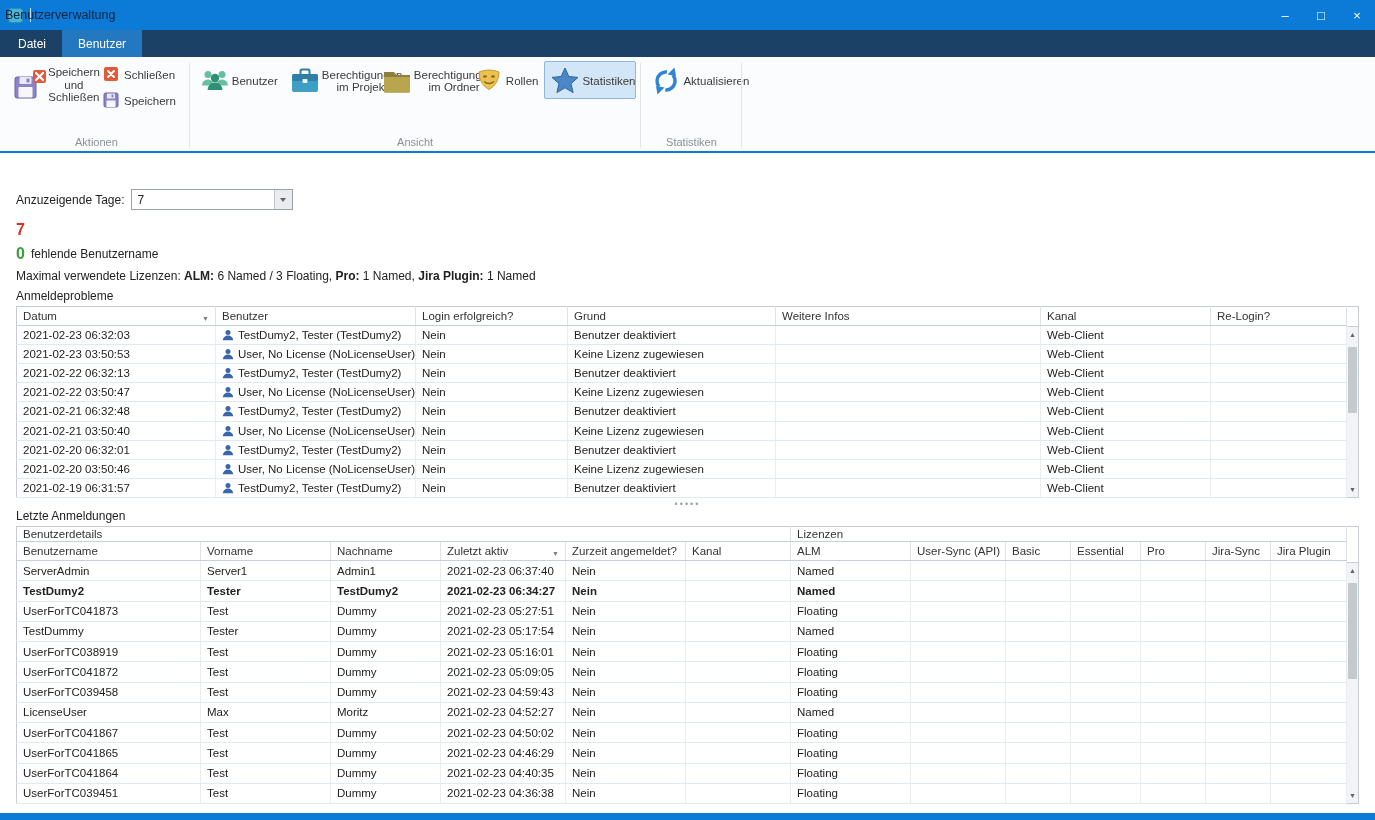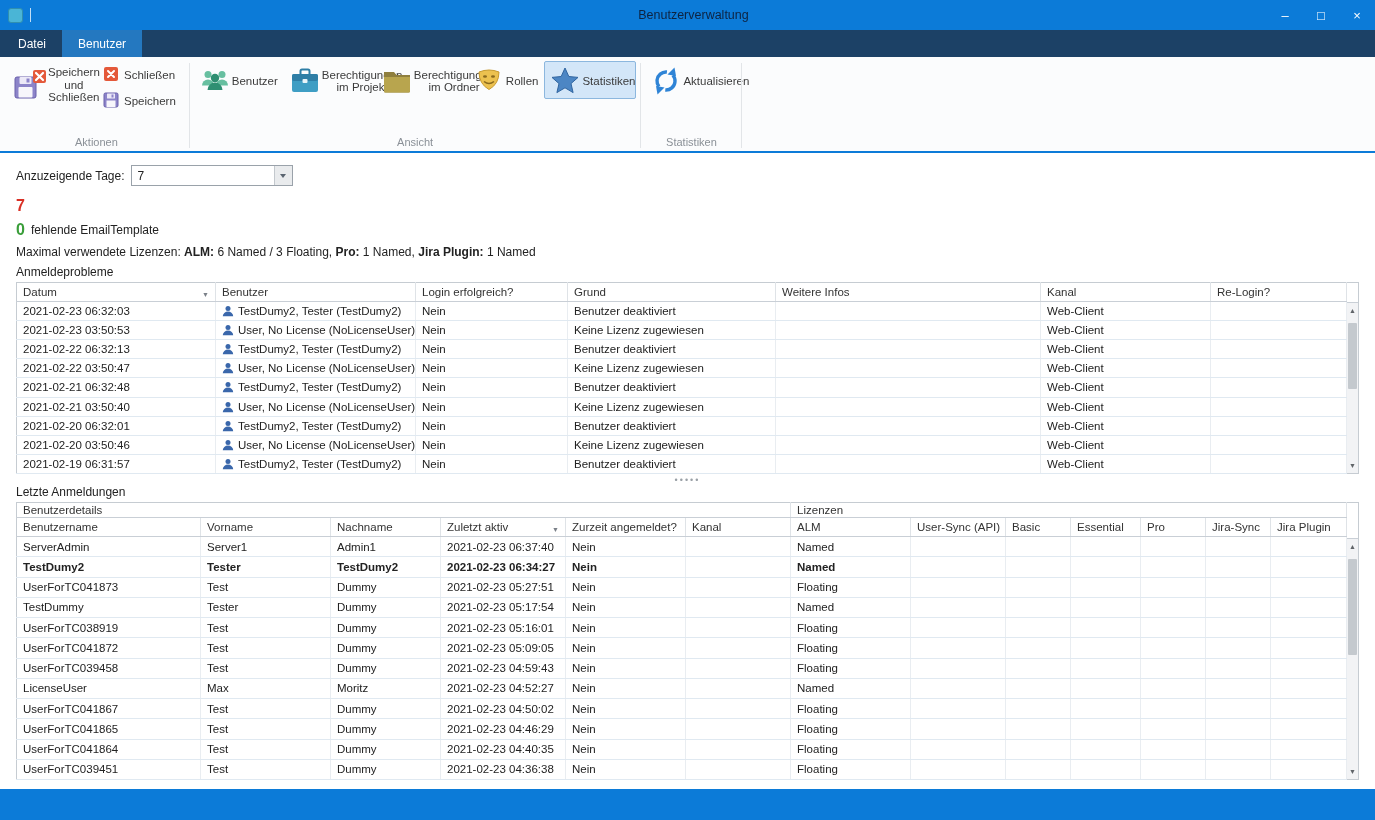--- a/index.html
+++ b/index.html
@@ -3,21 +3,21 @@
 <meta charset="utf-8">
 <style>
   * { box-sizing: border-box; margin: 0; padding: 0; }
   html,body { width:1375px; height:820px; overflow:hidden; }
   body { font-family:"Liberation Sans", sans-serif; background:#fff; color:#222; cursor:default; }
 
   
   .titlebar { height:30px; background:#0c7bd8; display:flex; align-items:center; padding-left:8px; position:relative; }
   .app-icon { width:15px; height:15px; border-radius:3px; background:#4ab5d6; border:1px solid #2f8fb0; }
   .tb-sep { width:1px; height:14px; background:rgba(255,255,255,.75); margin-left:7px; }
-  .tb-title { position:absolute; left:12px; right:0; text-align:center; font-size:12.5px; color:#0e2340; }
+  .tb-title { position:absolute; left:5px; right:0; text-align:left; font-size:12.5px; color:#0e2340; }
   .win-controls { margin-left:auto; display:flex; z-index:2; }
   .win-btn { width:36px; height:30px; display:flex; align-items:center; justify-content:center; color:#fff; font-size:13px; }
 
   
   .tabstrip { height:27px; background:#1c4166; display:flex; align-items:stretch; padding-left:2px; }
   .tab { padding:0 16px; display:flex; align-items:center; color:#fff; font-size:12px; }
   .tab.active { background:#2478c0; }
 
   
   .ribbon { height:96px; background:#fbfcfd; border-bottom:2px solid #0c7bd8; display:flex; padding:2px 2px 0 4px; }
@@ -26,21 +26,21 @@
   .rgroup-label { height:16px; font-size:11px; color:#8a9097; text-align:center; padding-top:1px; }
   .rsep { width:1px; background:#e2e5e8; margin:4px 0 3px 0; }
   .rbtn-lg { display:flex; flex-direction:row; align-items:center; gap:2px; padding:4px 5px 2px 5px; min-width:52px; max-width:92px; border:1px solid transparent; border-radius:2px; }
   .rbtn-lg .rlbl { font-size:11.5px; line-height:12.5px; color:#3b3b3b; text-align:center; white-space:normal; }
   .rbtn-lg.active { background:#d3e6f8; border-color:#8cb7de; }
   .rcol { display:flex; flex-direction:column; gap:6px; padding:4px 6px; }
   .rbtn-sm { display:flex; align-items:center; gap:5px; font-size:11.5px; color:#3b3b3b; padding:1px 3px; border-radius:2px; }
   .ric { height:30px; display:flex; align-items:center; }
 
   
-  .content { height:636px; padding:12px 16px 0 16px; background:#fff; }
+  .content { height:636px; padding:12px 16px 0 16px; background:#fff;margin-top:24px; }
   .filter-row { display:flex; align-items:center; height:21px; margin-bottom:8px; }
   .flabel { font-size:12px; margin-right:6px; }
   .combo { width:162px; height:21px; border:1px solid #9aa2aa; background:#fff; display:flex; align-items:center; }
   .combo-val { flex:1; font-size:12px; padding-left:6px; }
   .combo-btn { width:18px; height:19px; background:#e9ebed; border-left:1px solid #c3c8cd; display:flex; align-items:center; justify-content:center; }
   .tri { width:0; height:0; border-left:3.5px solid transparent; border-right:3.5px solid transparent; border-top:4.5px solid #5a6470; }
 
   .stat-line { height:24px; display:flex; align-items:center; }
   .stat-num { font-size:16px; font-weight:bold; margin-right:6px; }
   .stat-num.red { color:#d93025; }
@@ -228,21 +228,21 @@
       </span>
     </div>
   </div>
 
   <div class="stat-line">
     <span class="stat-num red">7</span>
   </div>
 
   <div class="stat-line">
     <span class="stat-num green">0</span>
-    <span class="stat-text">fehlende EmailTemplate</span>
+    <span class="stat-text">fehlende Benutzername</span>
   </div>
 
   <div class="license-line"><span>Maximal verwendete Lizenzen: </span><b>ALM:</b><span> 6 Named / 3 Floating, </span><b>Pro:</b><span> 1 Named, </span><b>Jira Plugin:</b><span> 1 Named</span></div>
 
   <div class="section-title">Anmeldeprobleme</div>
 
   <div class="table-wrap" style="height:192px">
     <table class="grid">
       <colgroup>
         <col style="width:199px">

